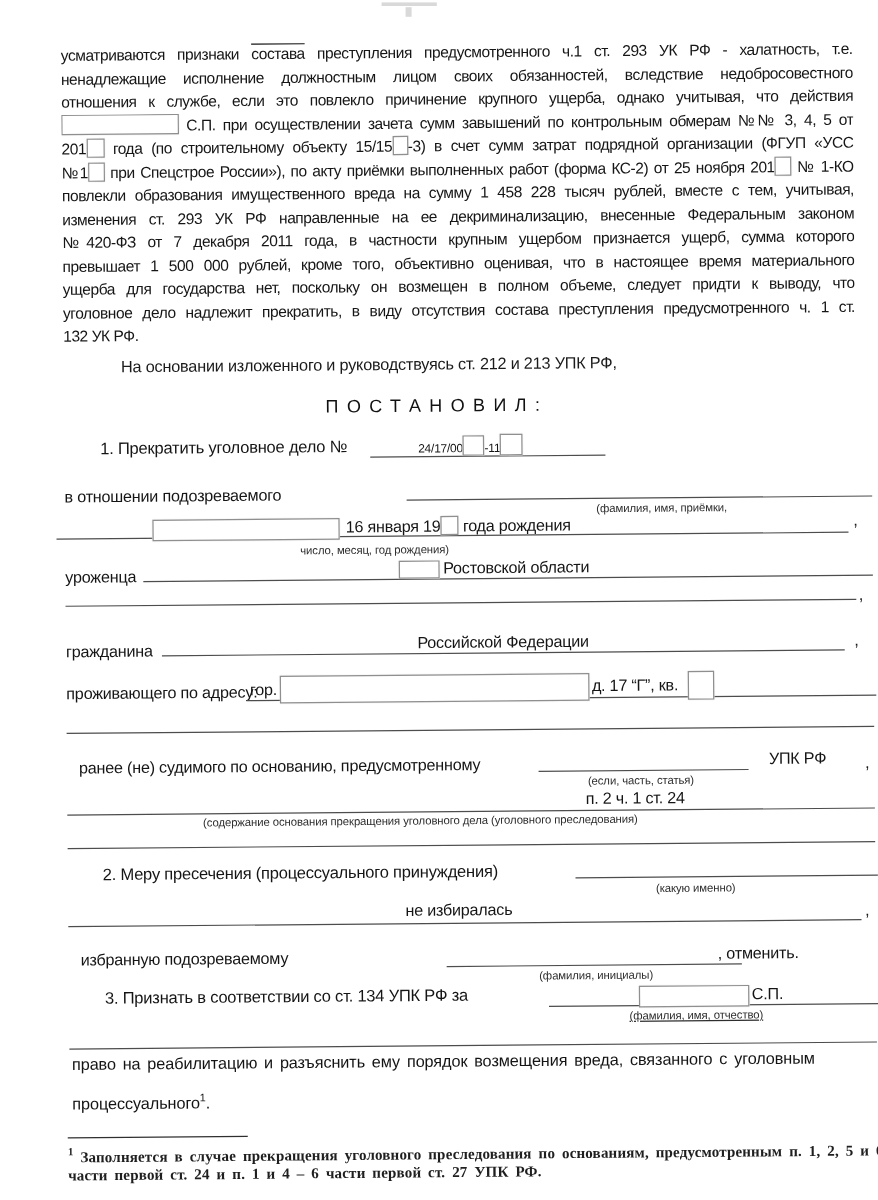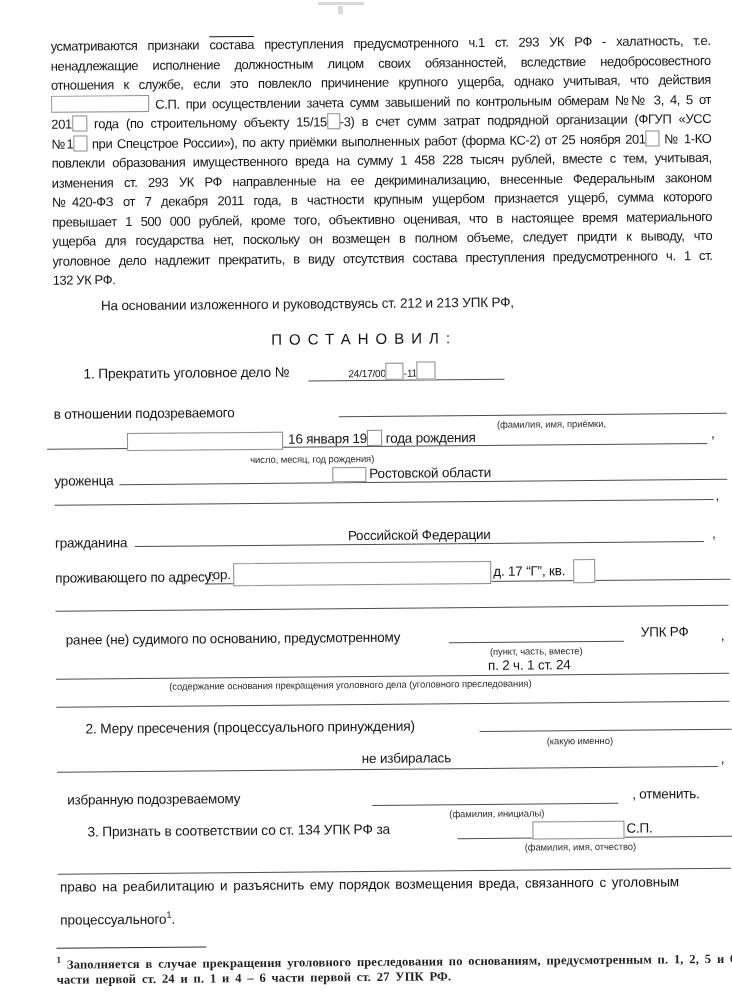--- a/index.html
+++ b/index.html
@@ -106,45 +106,45 @@
     <div class="lbl" style="left:493px;top:565px;">д. 17 “Г”, кв.</div>
     <span class="redact abs" style="left:573px;top:561px;width:20px;height:22px;"></span>
 
     <div class="ul" style="left:55px;top:592px;right:4px;"></div>
 
     <div class="lbl" style="left:65px;top:630px;">ранее (не) судимого по основанию, предусмотренному</div>
     <div class="ul" style="left:448px;top:627px;width:175px;"></div>
     <div class="lbl" style="left:487px;top:659px;">п. 2 ч. 1 ст. 24</div>
     <div class="lbl" style="left:640px;top:627px;">УПК РФ</div>
     <div class="comma" style="left:720px;top:630px;">,</div>
-    <div class="hint" style="left:489px;top:647px;">(пункт,  часть, вместе)</div>
+    <div class="hint" style="left:489px;top:647px;">(если,  часть, статья)</div>
 
     <div class="ul" style="left:55px;top:660px;right:4px;"></div>
     <div class="hint" style="left:168px;top:679px;">(содержание основания прекращения уголовного дела (уголовного преследования)</div>
 
     <div class="ul" style="left:55px;top:688px;right:4px;"></div>
 
     <div class="lbl indent" style="left:84px;top:719px;">2. Меру пресечения (процессуального принуждения)</div>
     <div class="ul" style="left:478px;top:716px;right:2px;"></div>
     <div class="hint" style="left:545px;top:737px;">(какую именно)</div>
 
-    <div class="lbl" style="left:336px;top:751px;margin-left:24px;">не избиралась</div>
+    <div class="lbl" style="left:336px;top:751px;">не избиралась</div>
     <div class="ul" style="left:55px;top:753px;right:16px;"></div>
     <div class="comma" style="left:719px;top:753px;">,</div>
 
     <div class="lbl" style="left:65px;top:790px;">избранную подозреваемому</div>
     <div class="ul" style="left:370px;top:789px;width:246px;"></div>
-    <div class="lbl" style="left:630px;top:789px;">, отменить.</div>
+    <div class="lbl" style="left:596px;top:789px;">, отменить.</div>
     <div class="hint" style="left:447px;top:809px;">(фамилия, инициалы)</div>
 
     <div class="lbl indent" style="left:85px;top:822px;">3. Признать в соответствии со ст. 134 УПК РФ за</div>
     <div class="ul" style="left:455px;top:823px;right:2px;"></div>
     <span class="redact abs" style="left:530px;top:823px;width:90px;height:16px;"></span>
     <div class="lbl" style="left:624px;top:823px;">С.П.</div>
-    <div class="hint" style="left:522px;top:843px;">(фамилия, имя, отчество)</div>
+    <div class="hint" style="left:522px;top:843px;text-decoration:underline;">(фамилия, имя, отчество)</div>
 
     <div class="ul" style="left:55px;top:855px;right:4px;"></div>
 
     <div class="rehab" style="left:57px;top:877px;">право  на  реабилитацию  и разъяснить  ему порядок возмещения вреда, связанного с уголовным</div>
     <div class="rehab" style="left:57px;top:908px;"><span>процессуального</span><sup>1</sup><span>.</span></div>
 
     <div class="fnrule" style="left:53px;top:945px;"></div>
     <div class="fn" style="left:53px;top:952px;"><sup>1</sup> <span>Заполняется в случае прекращения уголовного преследования по основаниям, предусмотренным п. 1, 2, 5 и 6</span></div>
     <div class="fn" style="left:53px;top:970px;">части первой ст. 24 и п. 1 и 4 – 6 части первой ст. 27 УПК РФ.</div>
 

